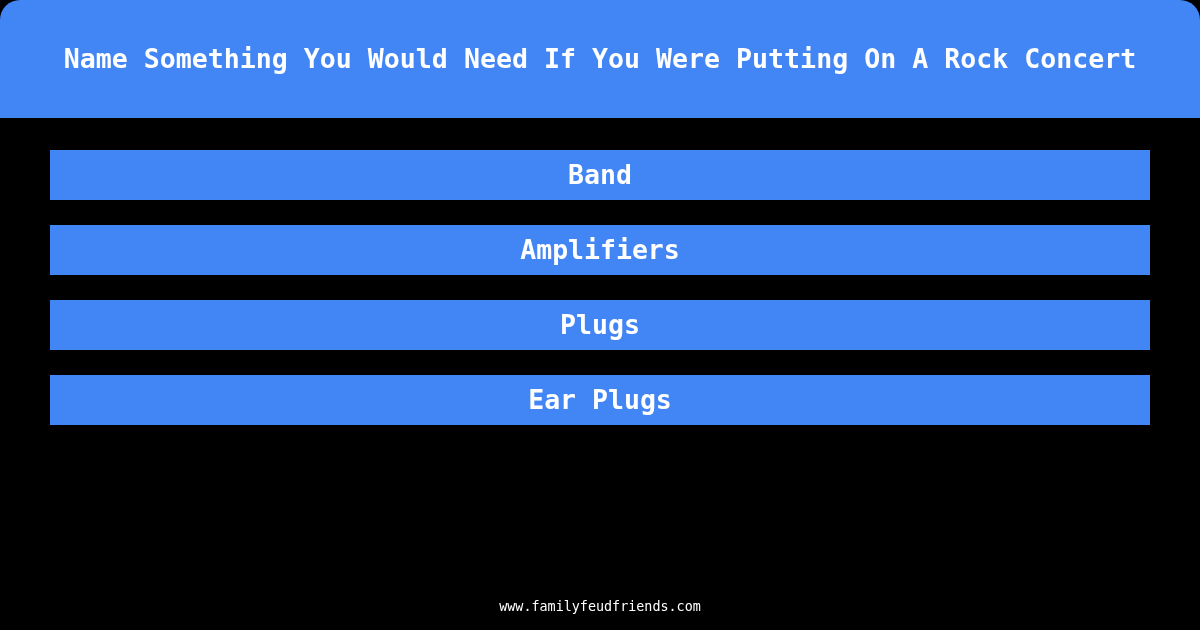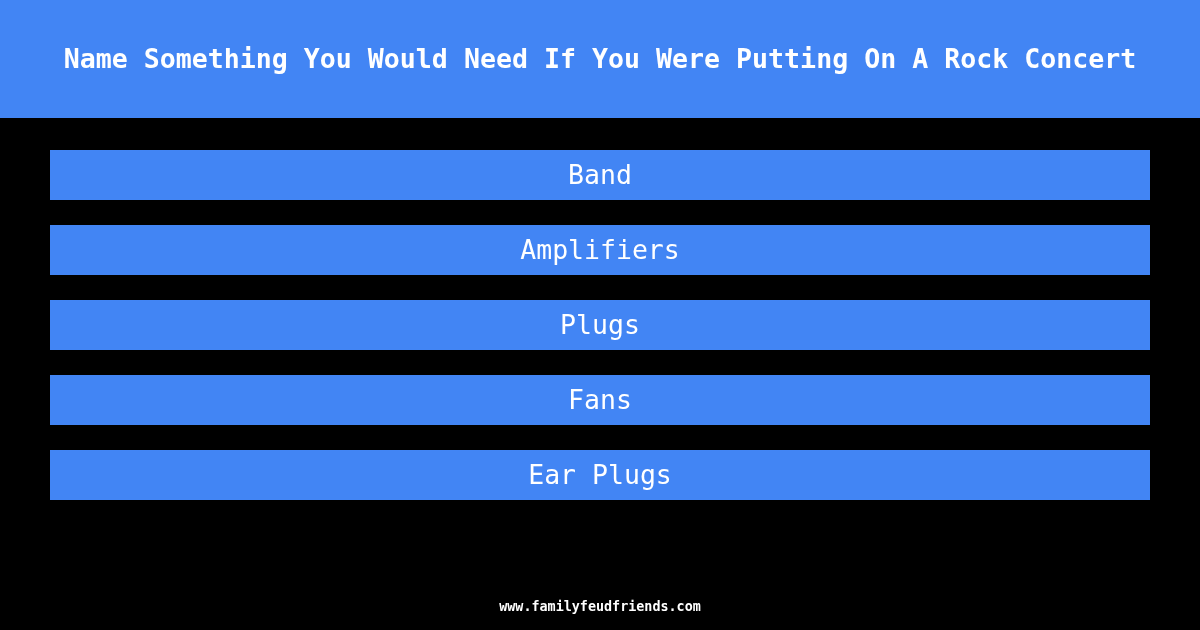--- a/index.html
+++ b/index.html
@@ -15,20 +15,21 @@
     overflow: hidden;
     position: relative;
   }
 
   #page {
     position: relative;
     width: 1200px;
     height: 630px;
     background: #000000;
     overflow: hidden;
+    border-radius: 20px;
   }
 
   
   .header {
     position: absolute;
     left: 0;
     top: 0;
     width: 1200px;
     height: 118px;
     background: #4285f4;
@@ -62,37 +63,37 @@
     margin-bottom: 25px;
     display: flex;
     align-items: center;
     justify-content: center;
     box-sizing: border-box;
     position: relative;
   }
   .answer-text {
     font-family: "DejaVu Sans Mono", "Liberation Mono", monospace;
     font-size: 26.5px;
-    font-weight: normal;
+    font-weight: bold;
     color: #ffffff;
     line-height: 1;
     white-space: nowrap;
     text-align: center;
   }
 
   
   .watermark {
     position: absolute;
     left: 0;
     top: 600px;
     width: 1200px;
     text-align: center;
     font-family: "DejaVu Sans Mono", "Liberation Mono", monospace;
     font-size: 13.4px;
-    font-weight: bold;
+    font-weight: normal;
     color: #ffffff;
     line-height: 1;
     white-space: nowrap;
     z-index: 5;
     pointer-events: none;
   }
 </style>
 </head>
 <body>
 
@@ -111,23 +112,20 @@
 
     <div class="answer-row">
       <span class="answer-text">Amplifiers</span>
     </div>
 
 
     <div class="answer-row">
       <span class="answer-text">Plugs</span>
     </div>
 
-    <div class="answer-row">
-      <span class="answer-text">Fans</span>
-    </div>
 
     <div class="answer-row">
       <span class="answer-text">Ear Plugs</span>
     </div>
 
   </div>
 
   <div class="watermark">www.familyfeudfriends.com</div>
 
 </div>

